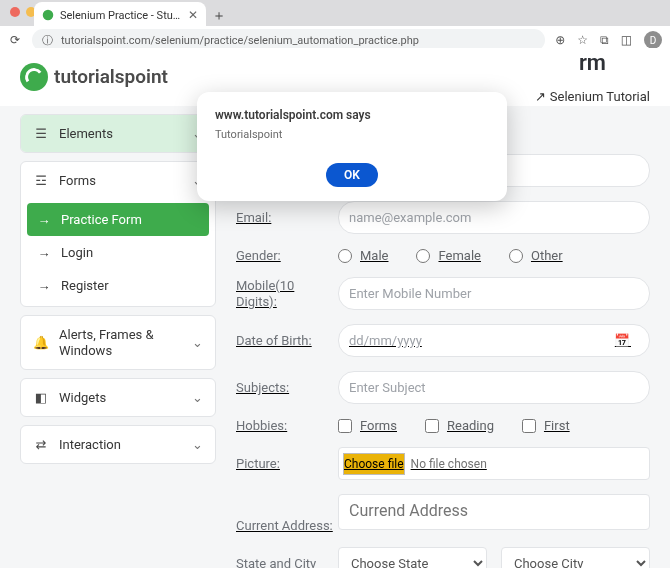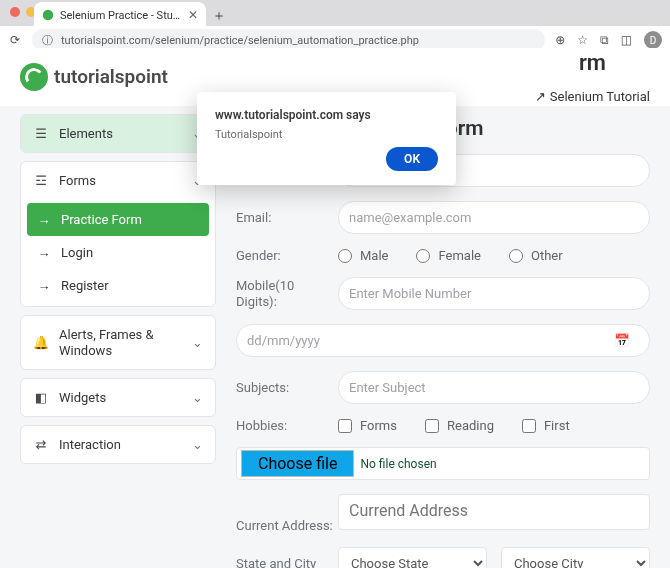--- a/index.html
+++ b/index.html
@@ -37,21 +37,21 @@
 .logo{display:flex;align-items:center;gap:6px;color:#4b4b4b;font-size:19px;font-weight:600;}
 .logo-mark{width:28px;height:28px;border-radius:50%;background:var(--green);position:relative;}
 .logo-mark::after{content:"";position:absolute;inset:5px;border:3px solid #fff;border-right-color:transparent;border-bottom-color:transparent;border-radius:50%;transform:rotate(10deg);}
 .header-right{margin-left:auto;display:flex;align-items:center;gap:14px;color:#333;font-size:13px;flex-direction:column;}
 .header-title-frag{font-size:22px;font-weight:600;color:#2e3136;}
 .ext-link{display:flex;align-items:center;gap:4px;}
 
 
 .content{display:flex;gap:20px;padding:8px 20px 0 20px;background:var(--grey-bg);height:462px;}
 .sidebar{width:196px;flex:none;}
-.form-area{flex:1;min-width:0;}
+.form-area{flex:1;min-width:0;text-decoration:underline;}
 
 
 .nav-block{background:#fff;border:1px solid var(--grey-border);border-radius:6px;margin-bottom:8px;overflow:hidden;}
 .nav-row{display:flex;align-items:center;gap:10px;padding:11px 12px;font-size:13px;color:var(--text);}
 .nav-row.highlight{background:var(--green-light);}
 .nav-row .chev{margin-left:auto;color:#757575;}
 .nav-icon{width:16px;display:flex;justify-content:center;color:#4a4a4a;}
 .sub{padding:4px 6px;}
 .sub-item{display:flex;align-items:center;gap:10px;padding:9px 10px;font-size:13px;color:var(--text);border-radius:4px;}
 .sub-item.active{background:var(--green);color:#fff;}
@@ -61,33 +61,33 @@
 h2.form-title{margin:2px 0 14px 0;font-size:21px;font-weight:600;color:#2f3337;}
 .field{display:flex;align-items:center;margin-bottom:14px;font-size:13px;color:var(--muted);}
 .field .lbl{width:102px;flex:none;}
 .field .ctrl{flex:1;}
 .input{width:100%;height:33px;border:1px solid var(--grey-border);border-radius:16px;padding:0 10px;font-size:13px;color:#333;background:#fff;}
 .input::placeholder{color:#9ea2a8;}
 .radio-group,.check-group{display:flex;gap:28px;align-items:center;}
 .radio-opt,.check-opt{display:flex;align-items:center;gap:8px;color:#606367;}
 .radio-opt input,.check-opt input{margin:0;width:14px;height:14px;}
 .file-wrap{display:flex;align-items:center;gap:6px;border:1px solid var(--grey-border);border-radius:4px;height:33px;padding:0 4px;background:#fff;}
-.file-btn{border:1px solid #bcbcbc;background:#0ea5e9;padding:3px 16px;font-size:16px;}
-.file-txt{font-size:12px;color:#14532d;}
+.file-btn{border:1px solid #bcbcbc;background:#eab308;padding:3px 0;font-size:12px;}
+.file-txt{font-size:12px;color:#737373;}
 .textarea{width:100%;height:36px;border:1px solid var(--grey-border);border-radius:4px;padding:6px 10px;font-size:16px;resize:none;}
 .select-pair{display:flex;gap:14px;width:100%;}
 .select{flex:1;height:33px;border:1px solid var(--grey-border);border-radius:4px;padding:0 8px;font-size:13px;color:#555;background:#fff;}
 .date-input{display:flex;align-items:center;}
 .date-input .cal-icon{margin-left:auto;margin-right:8px;color:#555;}
 
 
-.alert-box{position:absolute;left:197px;top:44px;width:259px;background:#fff;border-radius:4px;box-shadow:0 6px 24px rgba(0,0,0,.22);padding:16px 18px 14px 18px;z-index:50;}
+.alert-box{position:absolute;left:197px;top:44px;width:310px;background:#fff;border-radius:12px;box-shadow:0 6px 24px rgba(0,0,0,.22);padding:16px 18px 14px 18px;z-index:50;}
 .alert-title{font-size:12px;color:#3b3b3b;font-weight:600;margin-bottom:6px;}
 .alert-msg{font-size:11px;color:#6b6b6b;}
-.alert-actions{display:flex;justify-content:flex-end;margin-top:6px;}
+.alert-actions{display:flex;justify-content:center;margin-top:22px;}
 .ok-btn{background:var(--ok-blue);color:#fff;border:none;border-radius:14px;padding:5px 18px;font-size:12px;font-weight:600;}
 </style>
 </head>
 <body>
 
 <div class="chrome">
   <div class="traffic">
     <span class="r"></span>
     <span class="y"></span>
     <span class="g"></span>
@@ -216,20 +216,21 @@
             </label>
         </div>
       </div>
 
       <div class="field">
         <span class="lbl" style="line-height:1.2;">Mobile(10 Digits):</span>
         <div class="ctrl"><input class="input" placeholder="Enter Mobile Number" style=""></div>
       </div>
 
       <div class="field">
+        <span class="lbl">Date of Birth:</span>
         <div class="ctrl">
             <div class="input date-input">
               <span style="color:#9ea2a8;">dd/mm/yyyy</span>
               <span class="cal-icon">📅</span>
             </div>
           </div>
       </div>
 
       <div class="field">
         <span class="lbl">Subjects:</span>
@@ -248,20 +249,21 @@
               <span>Reading</span>
             </label>
           <label class="check-opt">
               <input type="checkbox" style="">
               <span>First</span>
             </label>
         </div>
       </div>
 
       <div class="field">
+        <span class="lbl">Picture:</span>
         <div class="ctrl">
           <div class="file-wrap">
             <button class="file-btn">Choose file</button>
             <span class="file-txt">No file chosen</span>
           </div>
         </div>
       </div>
 
       <div class="field" style="align-items:flex-end;">
         <span class="lbl">Current Address:</span>

